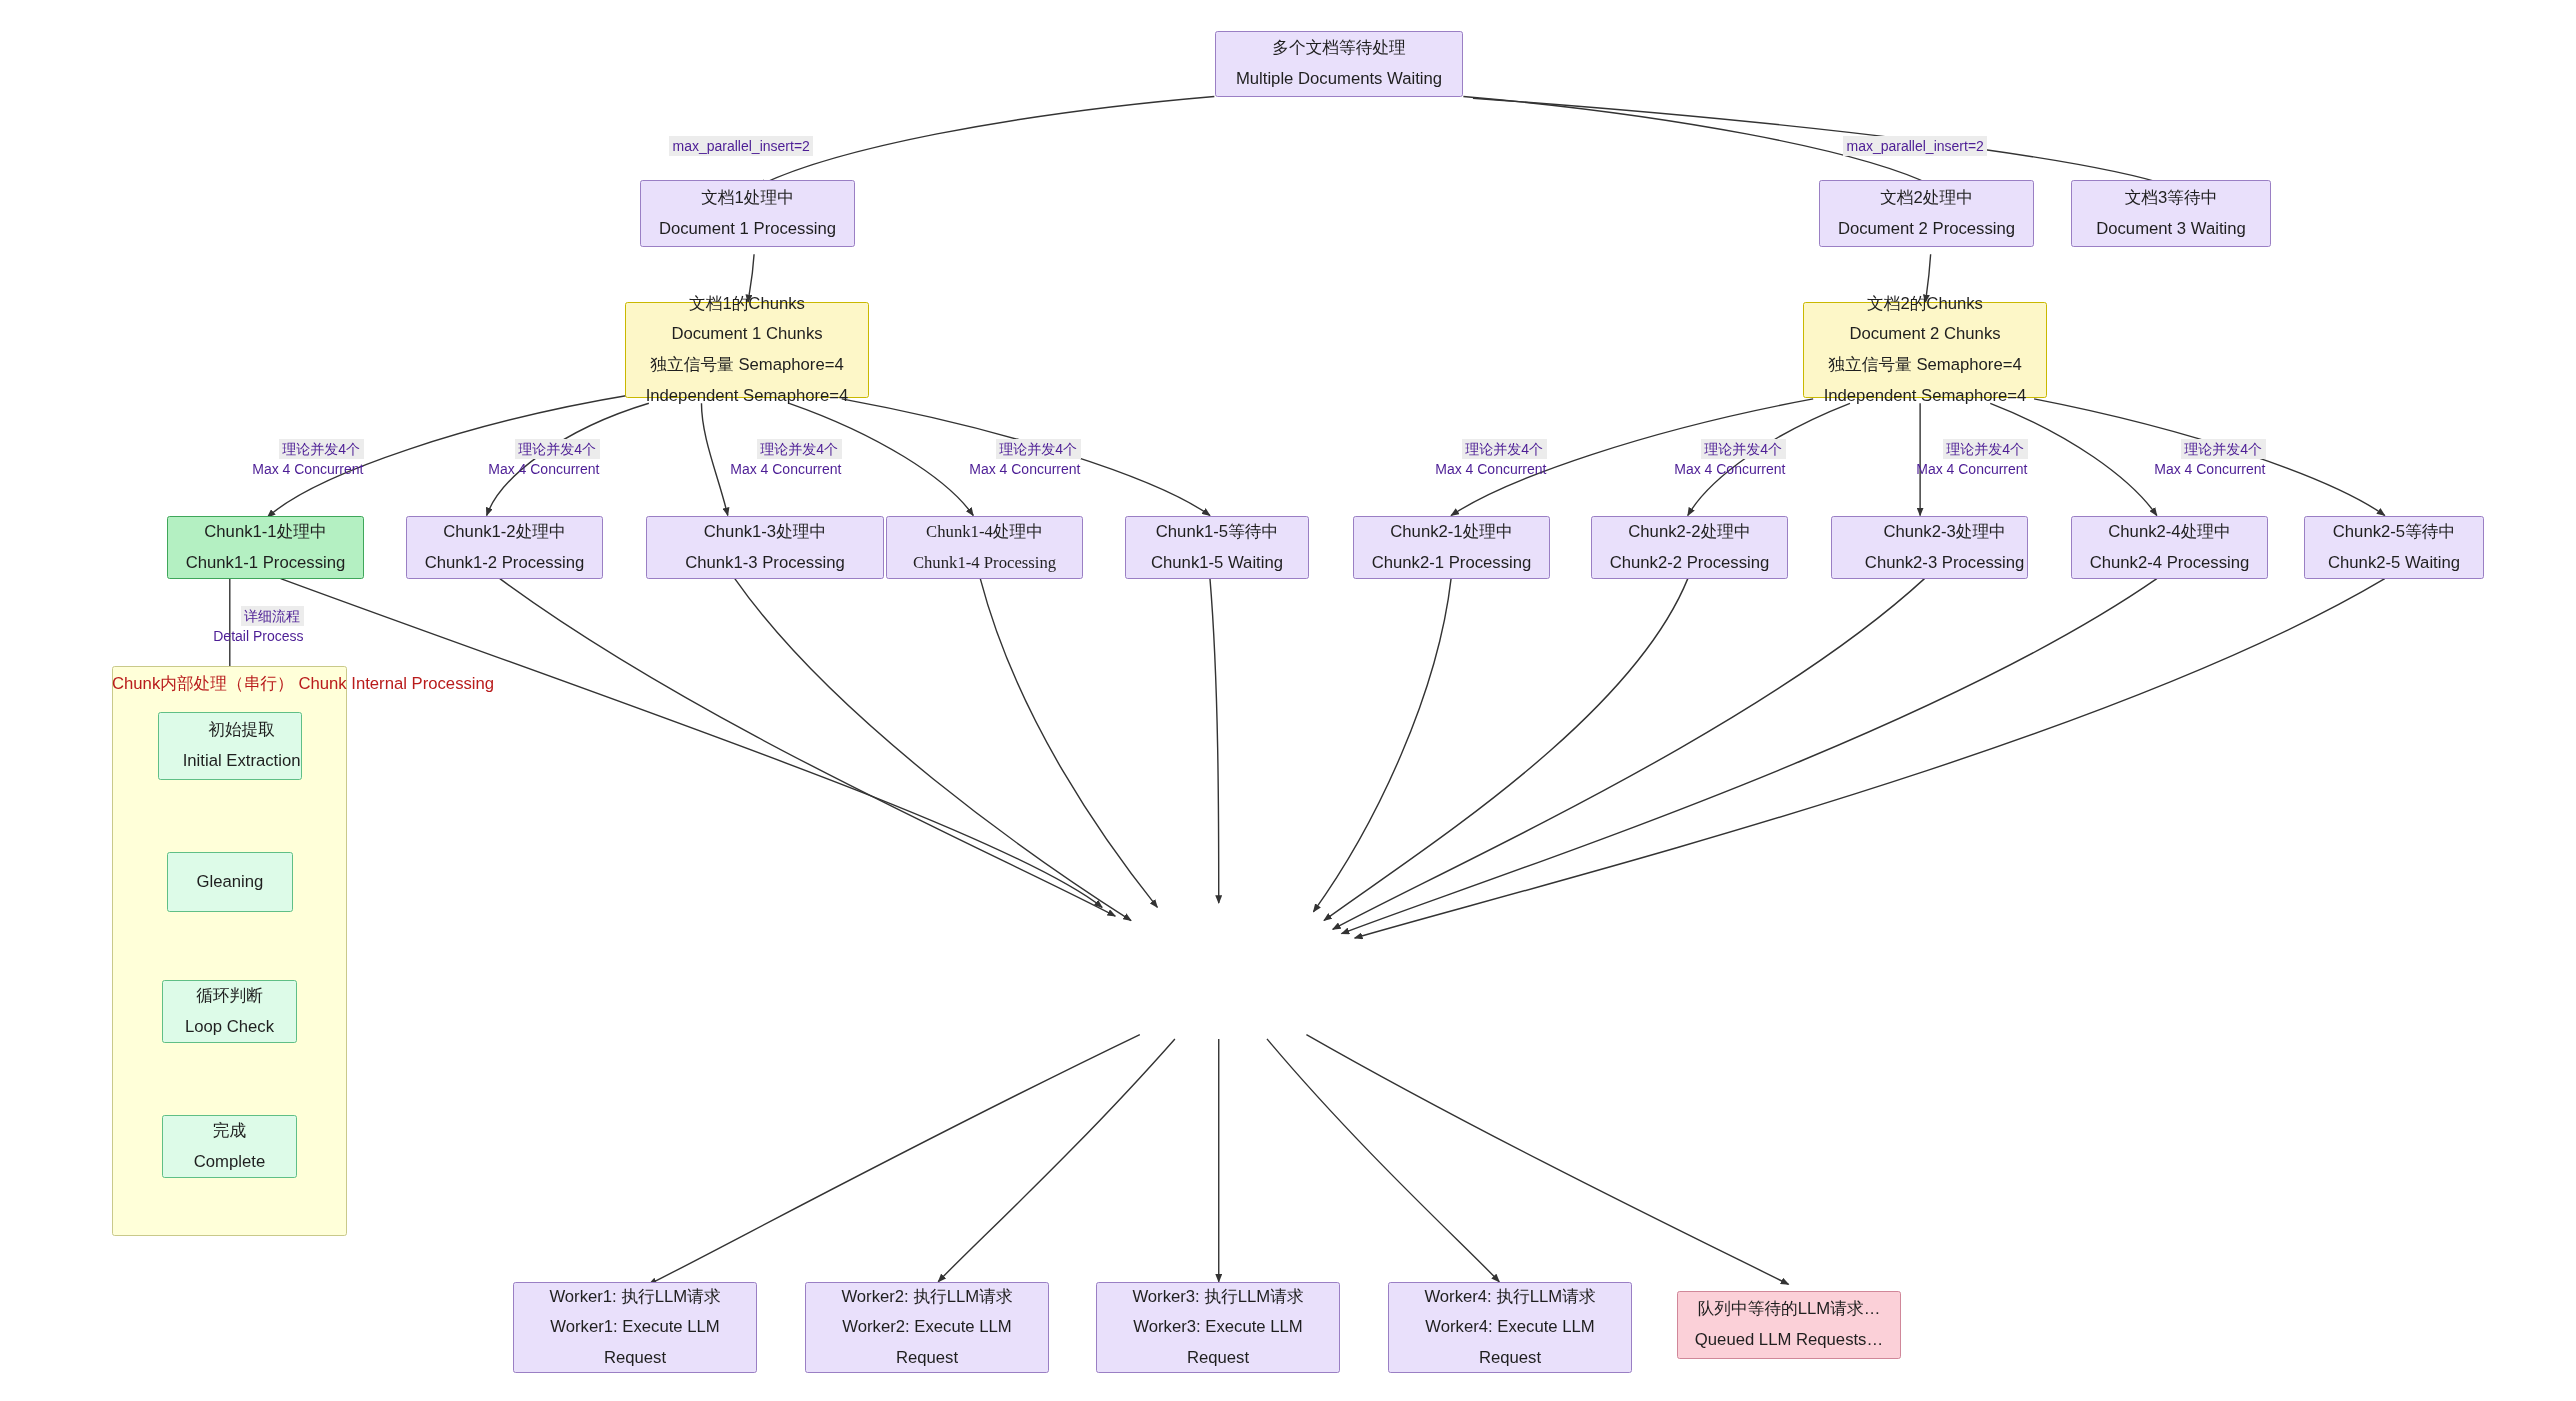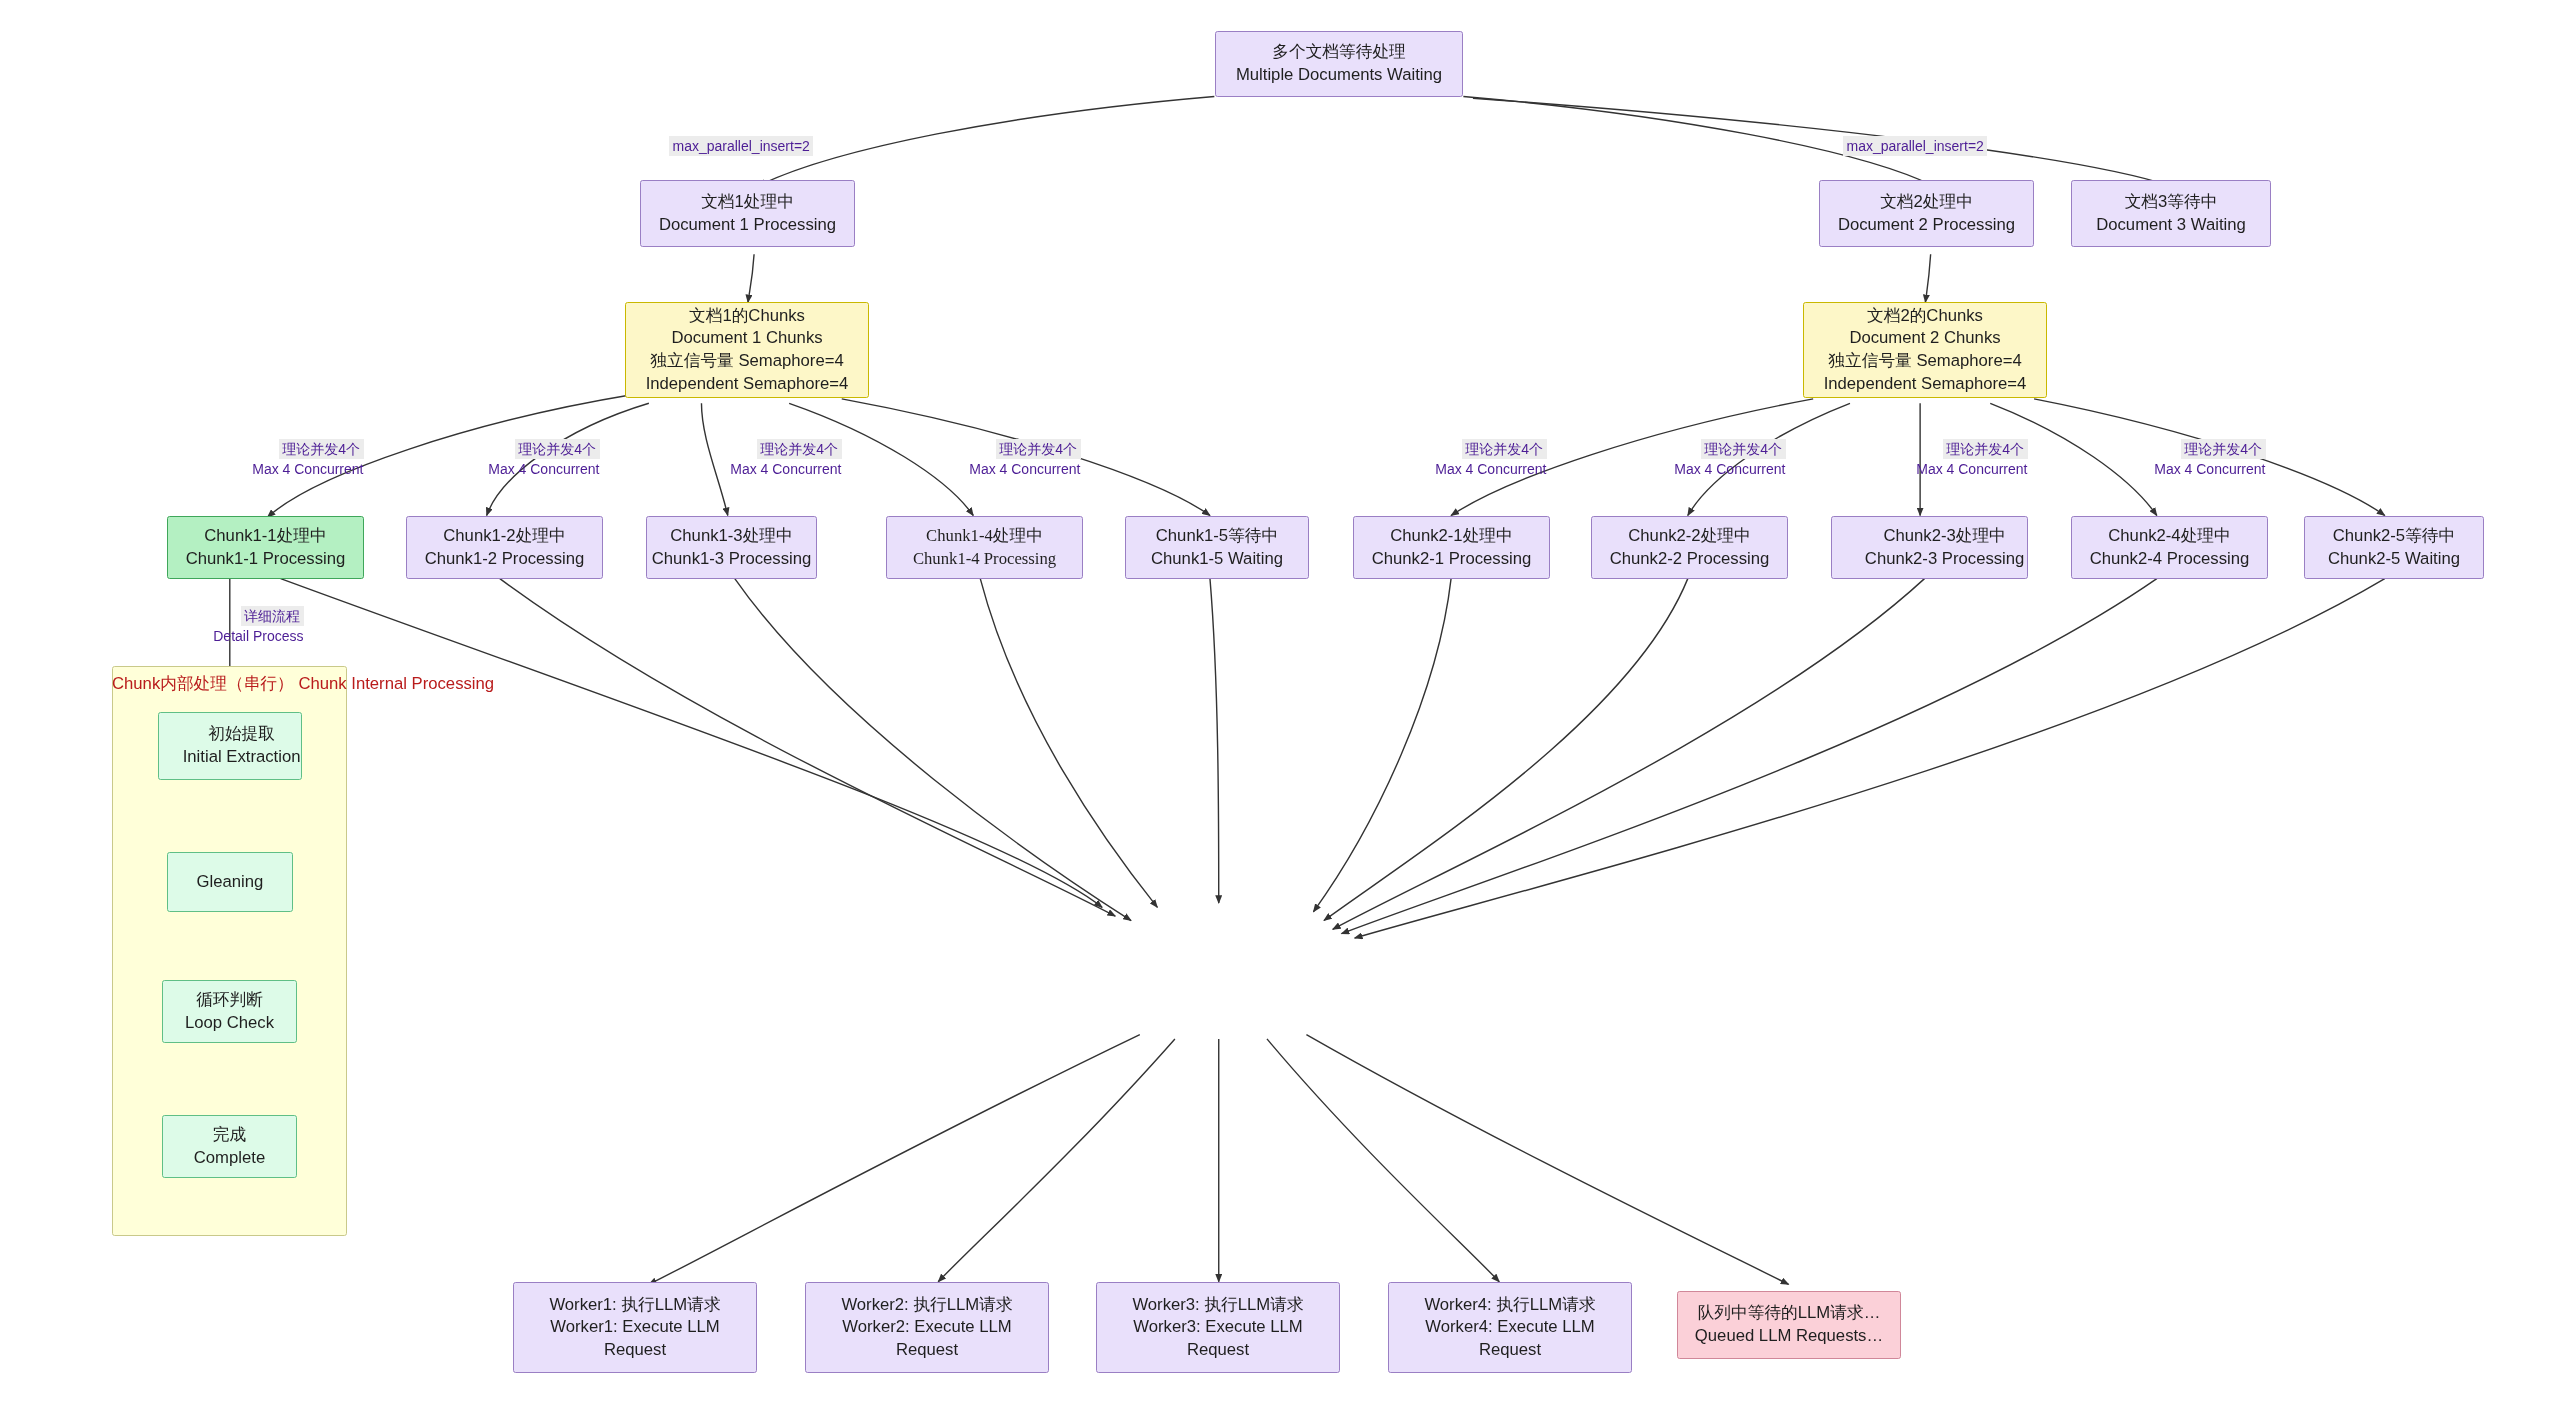--- a/index.html
+++ b/index.html
@@ -33,20 +33,21 @@
     align-items: center;
     justify-content: center;
     text-align: center;
     border: 0.9px solid #9370b0;
     border-radius: 2.6px;
     background: #e8e0fb;
     color: #1f1f1f;
     font-size: 16.7px;
     line-height: 1.35;
     padding: 5.3px 8.8px;
+    gap: 8px;
   }
   .node .ln { display: block; white-space: nowrap; }
   .node.purple { background: #e9e0fb; border-color: #9a7fc4; }
   .node.yellowbox { background: #fdf7c8; border-color: #c9b800; }
   .node.green { background: #b4f0c2; border-color: #3fa65a; }
   .node.mint { background: #ddfbe8; border-color: #5fbf86; }
   .node.red { background: #ff9a9c; border-color: #d05557; }
   .node.pink { background: #fbd0d8; border-color: #d08799; }
   .node.lavender { background: #e9e0fb; border-color: #9a7fc4; }
   .node.red .warn { color: #d01e1e; }
@@ -185,21 +186,21 @@
   <div class="node green" style="left:167px; top:516px; width:197px; height:63px;">
     <span class="ln">Chunk1-1处理中</span>
     <span class="ln">Chunk1-1 Processing</span>
   </div>
 
   <div class="node lavender" style="left:406px; top:516px; width:197px; height:63px;">
     <span class="ln">Chunk1-2处理中</span>
     <span class="ln">Chunk1-2 Processing</span>
   </div>
 
-  <div class="node lavender" style="left:646px; top:516px; width:171px; height:63px;">
+  <div class="node lavender" style="left:646px; top:516px; width:238px; height:63px;">
     <span class="ln">Chunk1-3处理中</span>
     <span class="ln">Chunk1-3 Processing</span>
   </div>
 
   <div class="node lavender" style="left:886px; top:516px; width:197px; height:63px;font-family:Liberation Serif, serif;">
     <span class="ln">Chunk1-4处理中</span>
     <span class="ln">Chunk1-4 Processing</span>
   </div>
 
   <div class="node lavender" style="left:1125px; top:516px; width:184px; height:63px;">

